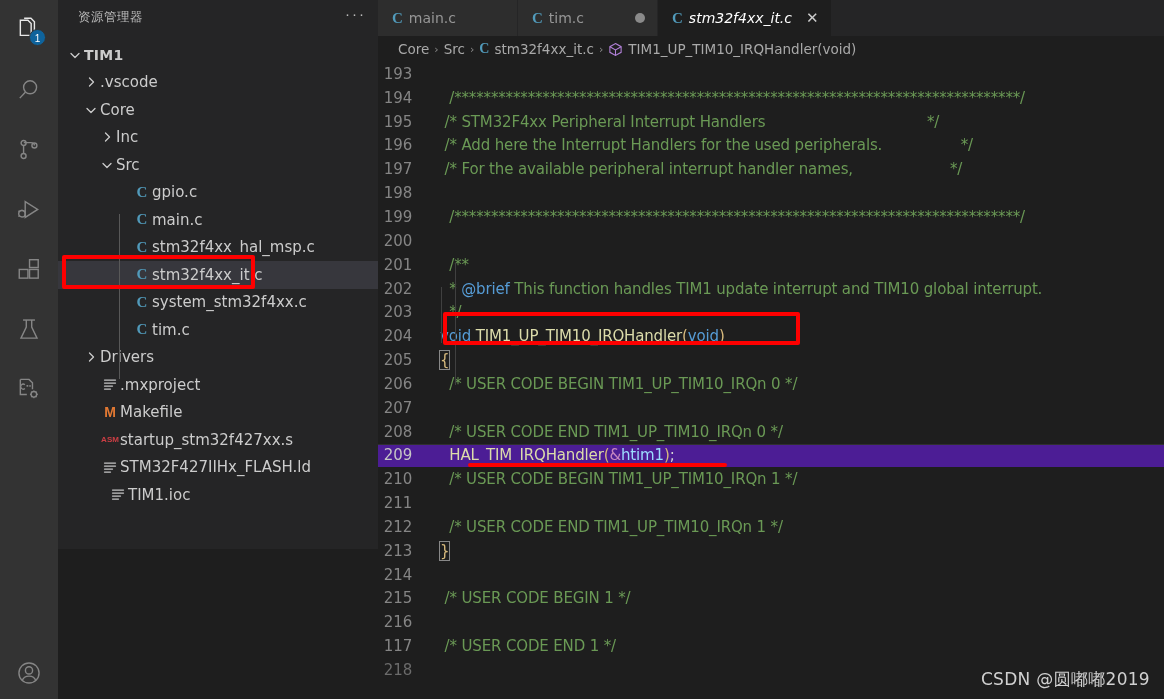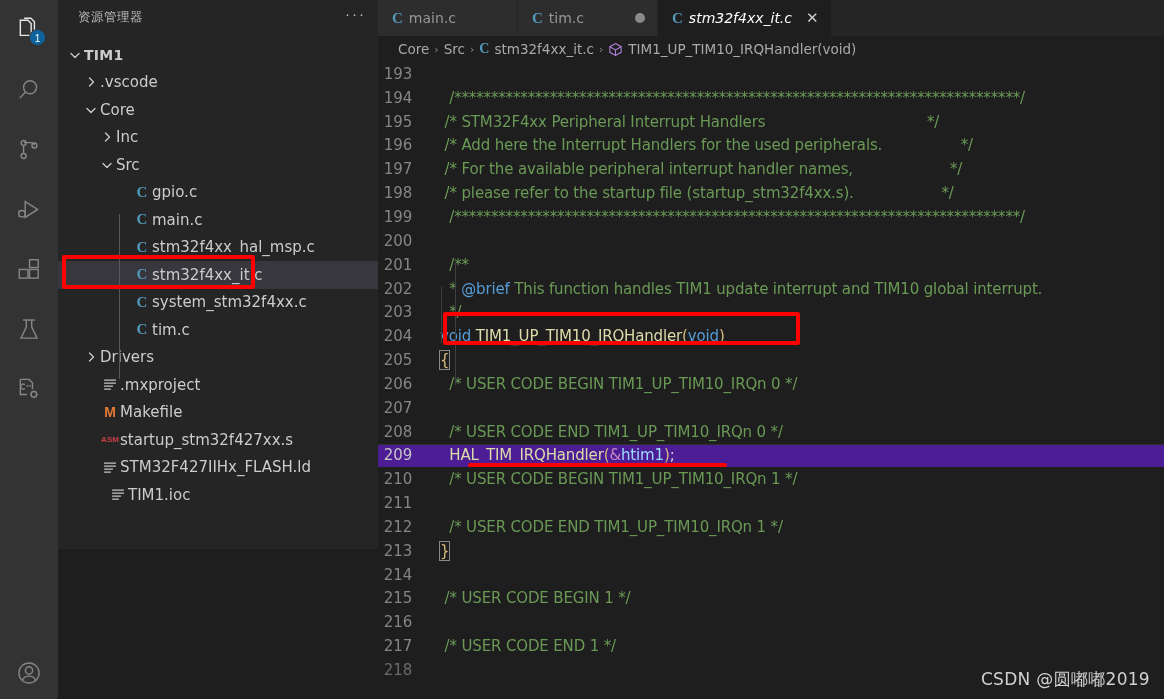--- a/index.html
+++ b/index.html
@@ -461,40 +461,40 @@
         <span>TIM1_UP_TIM10_IRQHandler(void)</span>
       </div>
 
     <div class="code-wrap">
       <div class="code-lines" id="codelines">
           <div class="cl"><span class="ln">193</span><span class="ctext"></span></div>
           <div class="cl"><span class="ln">194</span><span class="ctext"><span class="cmt">  /*****************************************************************************/</span></span></div>
           <div class="cl"><span class="ln">195</span><span class="ctext"><span class="cmt"> /* STM32F4xx Peripheral Interrupt Handlers                                   */</span></span></div>
           <div class="cl"><span class="ln">196</span><span class="ctext"><span class="cmt"> /* Add here the Interrupt Handlers for the used peripherals.                 */</span></span></div>
           <div class="cl"><span class="ln">197</span><span class="ctext"><span class="cmt"> /* For the available peripheral interrupt handler names,                     */</span></span></div>
-          <div class="cl"><span class="ln">198</span><span class="ctext"><span class="cmt"> /* please refer to the startup file (startup_stm32f4xx.s).                   */</span></span></div>
+          <div class="cl"><span class="ln">198</span></div>
           <div class="cl"><span class="ln">199</span><span class="ctext"><span class="cmt">  /*****************************************************************************/</span></span></div>
           <div class="cl"><span class="ln">200</span><span class="ctext"></span></div>
           <div class="cl"><span class="ln">201</span><span class="ctext"><span class="cmt">  /**</span></span></div>
           <div class="cl"><span class="ln">202</span><span class="ctext"><span class="cmt">  * </span><span class="doctag">@brief</span><span class="cmt"> This function handles TIM1 update interrupt and TIM10 global interrupt.</span></span></div>
           <div class="cl"><span class="ln">203</span><span class="ctext"><span class="cmt">  */</span></span></div>
           <div class="cl"><span class="ln">204</span><span class="ctext"><span class="kw">void</span><span class="punc"> </span><span class="fn">TIM1_UP_TIM10_IRQHandler</span><span class="par">(</span><span class="kw">void</span><span class="par">)</span></span></div>
           <div class="cl"><span class="ln">205</span><span class="ctext"><span class="brace-hl">{</span></span></div>
           <div class="cl"><span class="ln">206</span><span class="ctext"><span class="cmt">  /* USER CODE BEGIN TIM1_UP_TIM10_IRQn 0 */</span></span></div>
           <div class="cl"><span class="ln">207</span><span class="ctext"></span></div>
           <div class="cl"><span class="ln">208</span><span class="ctext"><span class="cmt">  /* USER CODE END TIM1_UP_TIM10_IRQn 0 */</span></span></div>
           <div class="cl active-line"><span class="ln cur">209</span><span class="ctext"><span class="punc">  </span><span class="fn">HAL_TIM_IRQHandler</span><span class="par">(</span><span class="op">&amp;</span><span class="var">htim1</span><span class="par">)</span><span class="punc">;</span></span></div>
           <div class="cl"><span class="ln">210</span><span class="ctext"><span class="cmt">  /* USER CODE BEGIN TIM1_UP_TIM10_IRQn 1 */</span></span></div>
           <div class="cl"><span class="ln">211</span><span class="ctext"></span></div>
           <div class="cl"><span class="ln">212</span><span class="ctext"><span class="cmt">  /* USER CODE END TIM1_UP_TIM10_IRQn 1 */</span></span></div>
           <div class="cl"><span class="ln">213</span><span class="ctext"><span class="brace-hl">}</span></span></div>
           <div class="cl"><span class="ln">214</span><span class="ctext"></span></div>
           <div class="cl"><span class="ln">215</span><span class="ctext"><span class="cmt"> /* USER CODE BEGIN 1 */</span></span></div>
           <div class="cl"><span class="ln">216</span><span class="ctext"></span></div>
-          <div class="cl"><span class="ln">217</span><span class="ctext"><span class="cmt"> /* USER CODE END 1 */</span></span></div>
+          <div class="cl"><span class="ln">117</span><span class="ctext"><span class="cmt"> /* USER CODE END 1 */</span></span></div>
           <div class="cl"><span class="ln dim">218</span><span class="ctext"></span></div>
         </div>
       <div class="vguide" style="left:77px; top:201px; height:122px;"></div>
       <div class="vguide" style="left:63px; top:225px; height:56px;"></div>
     </div>
 
     <div class="watermark">CSDN @圆嘟嘟2019</div>
   </div>
 
   <div class="annot-box" style="left:62px; top:255px; width:193px; height:34px;"></div>

